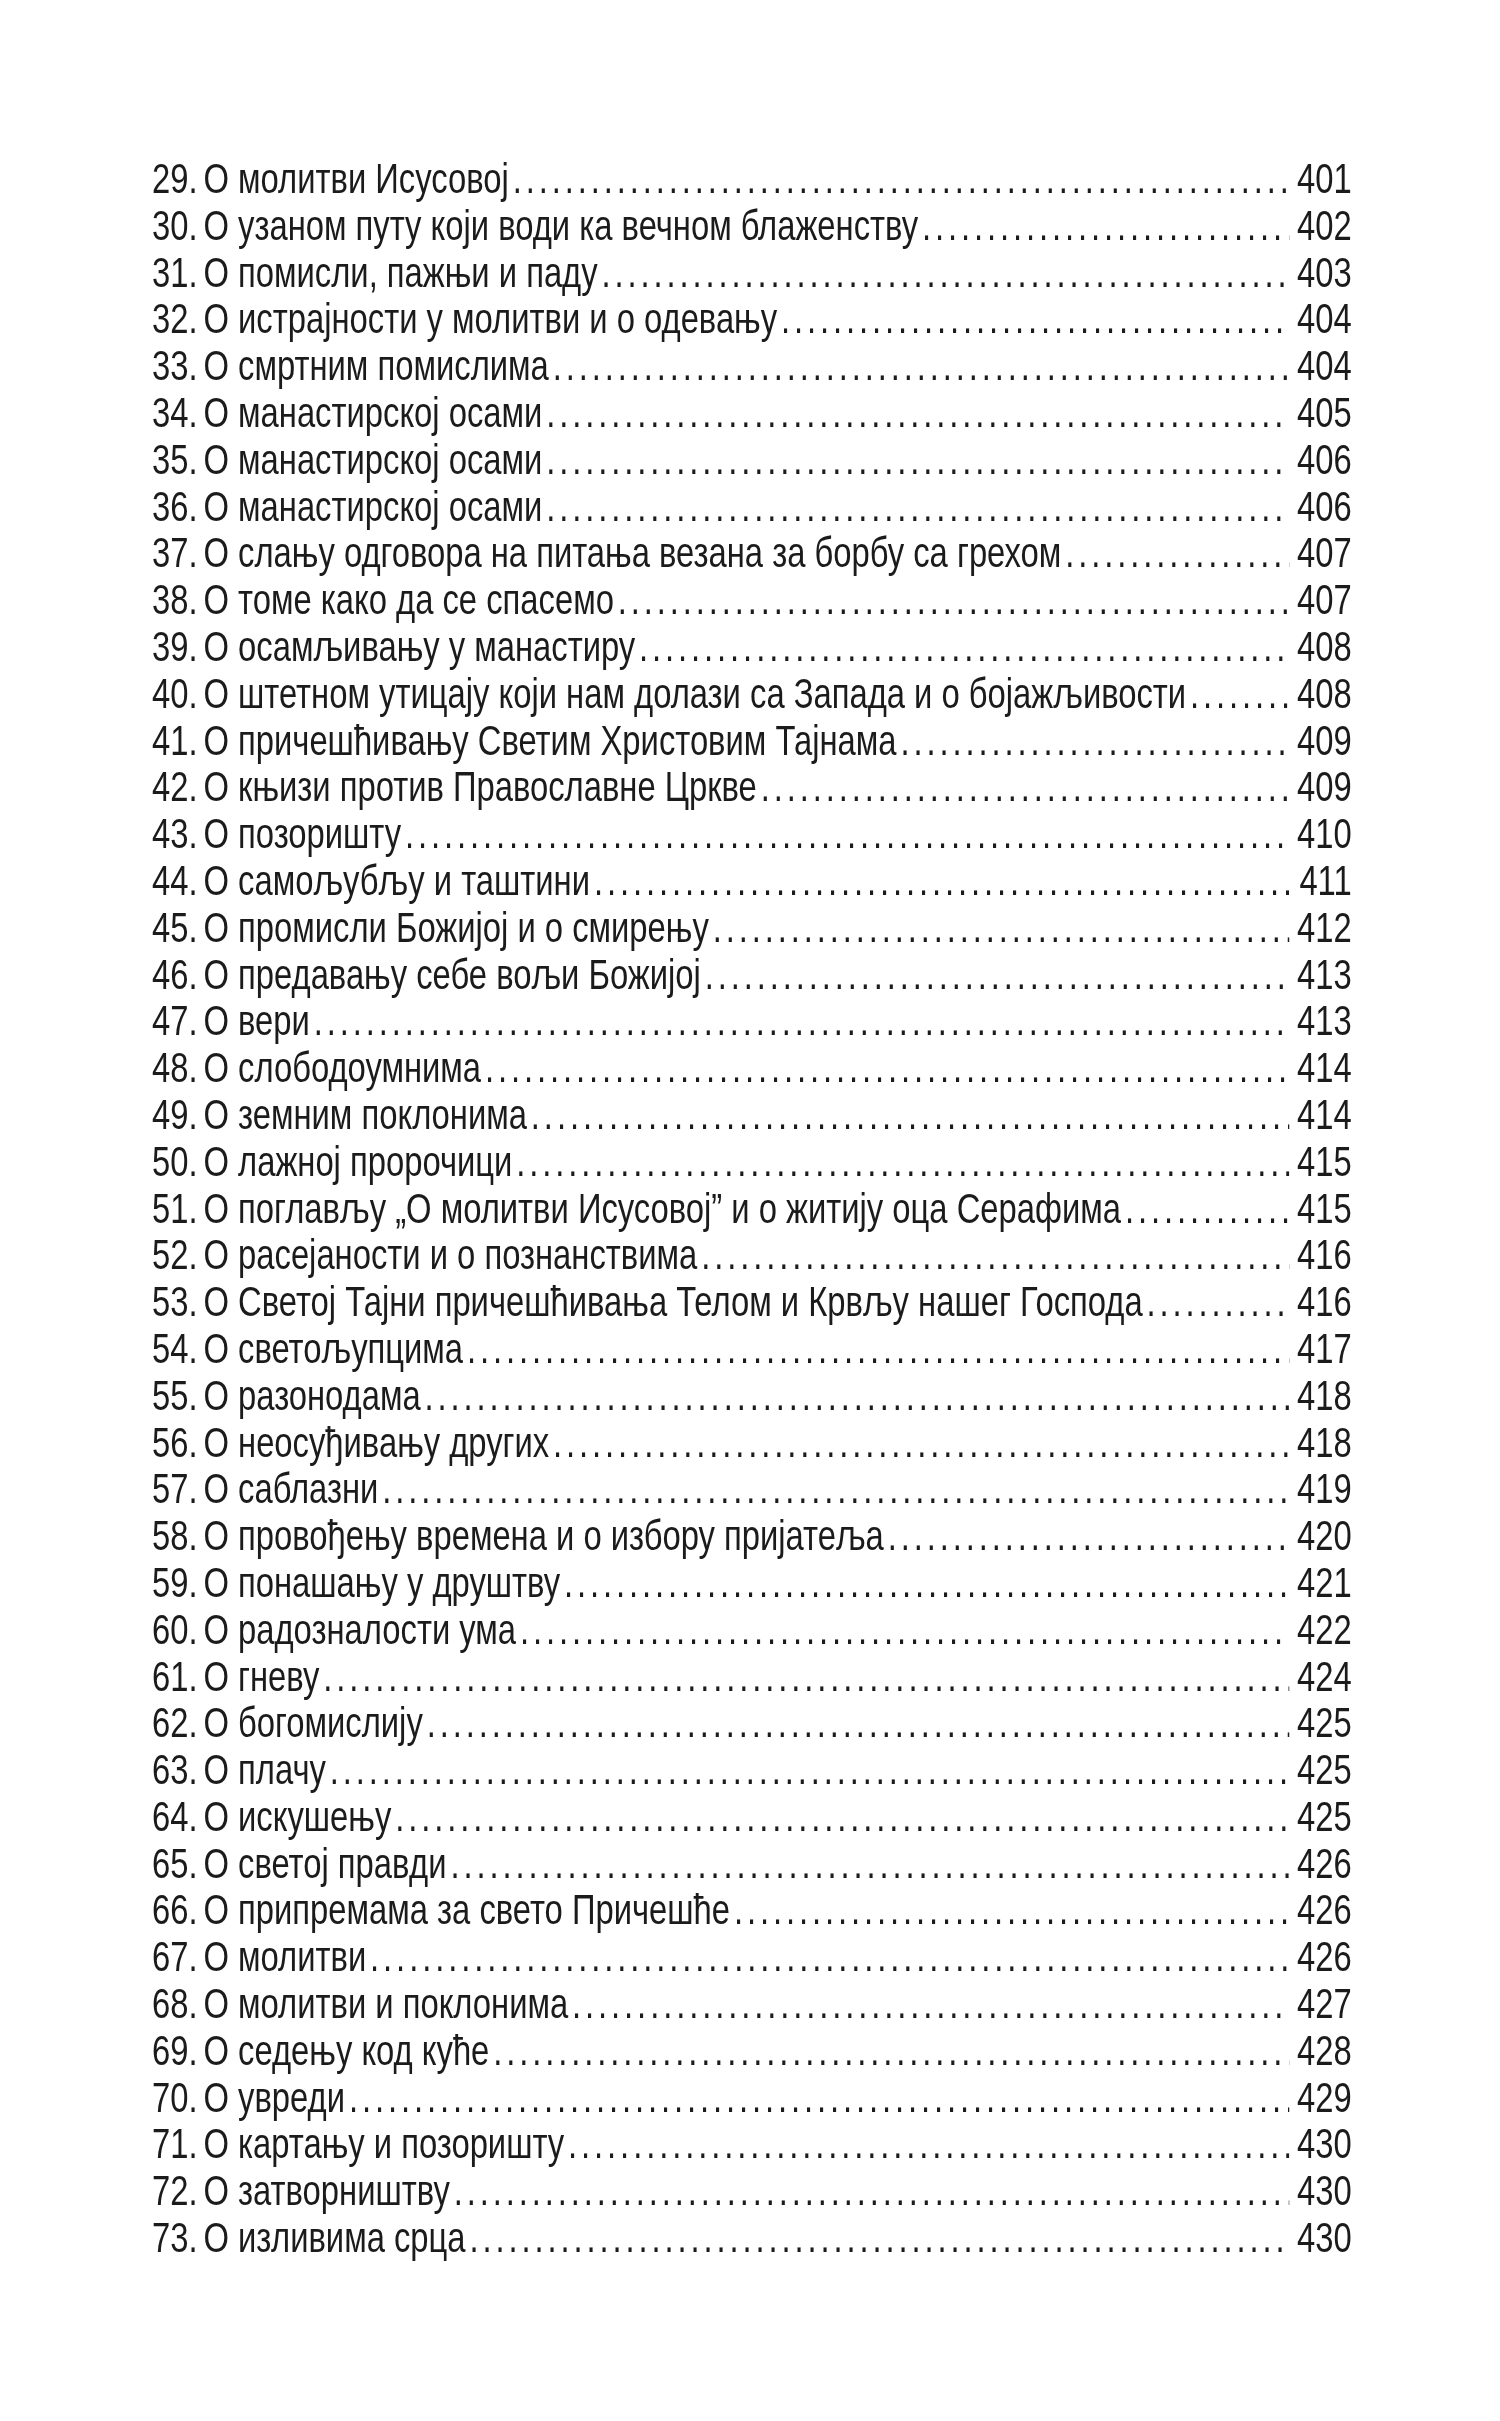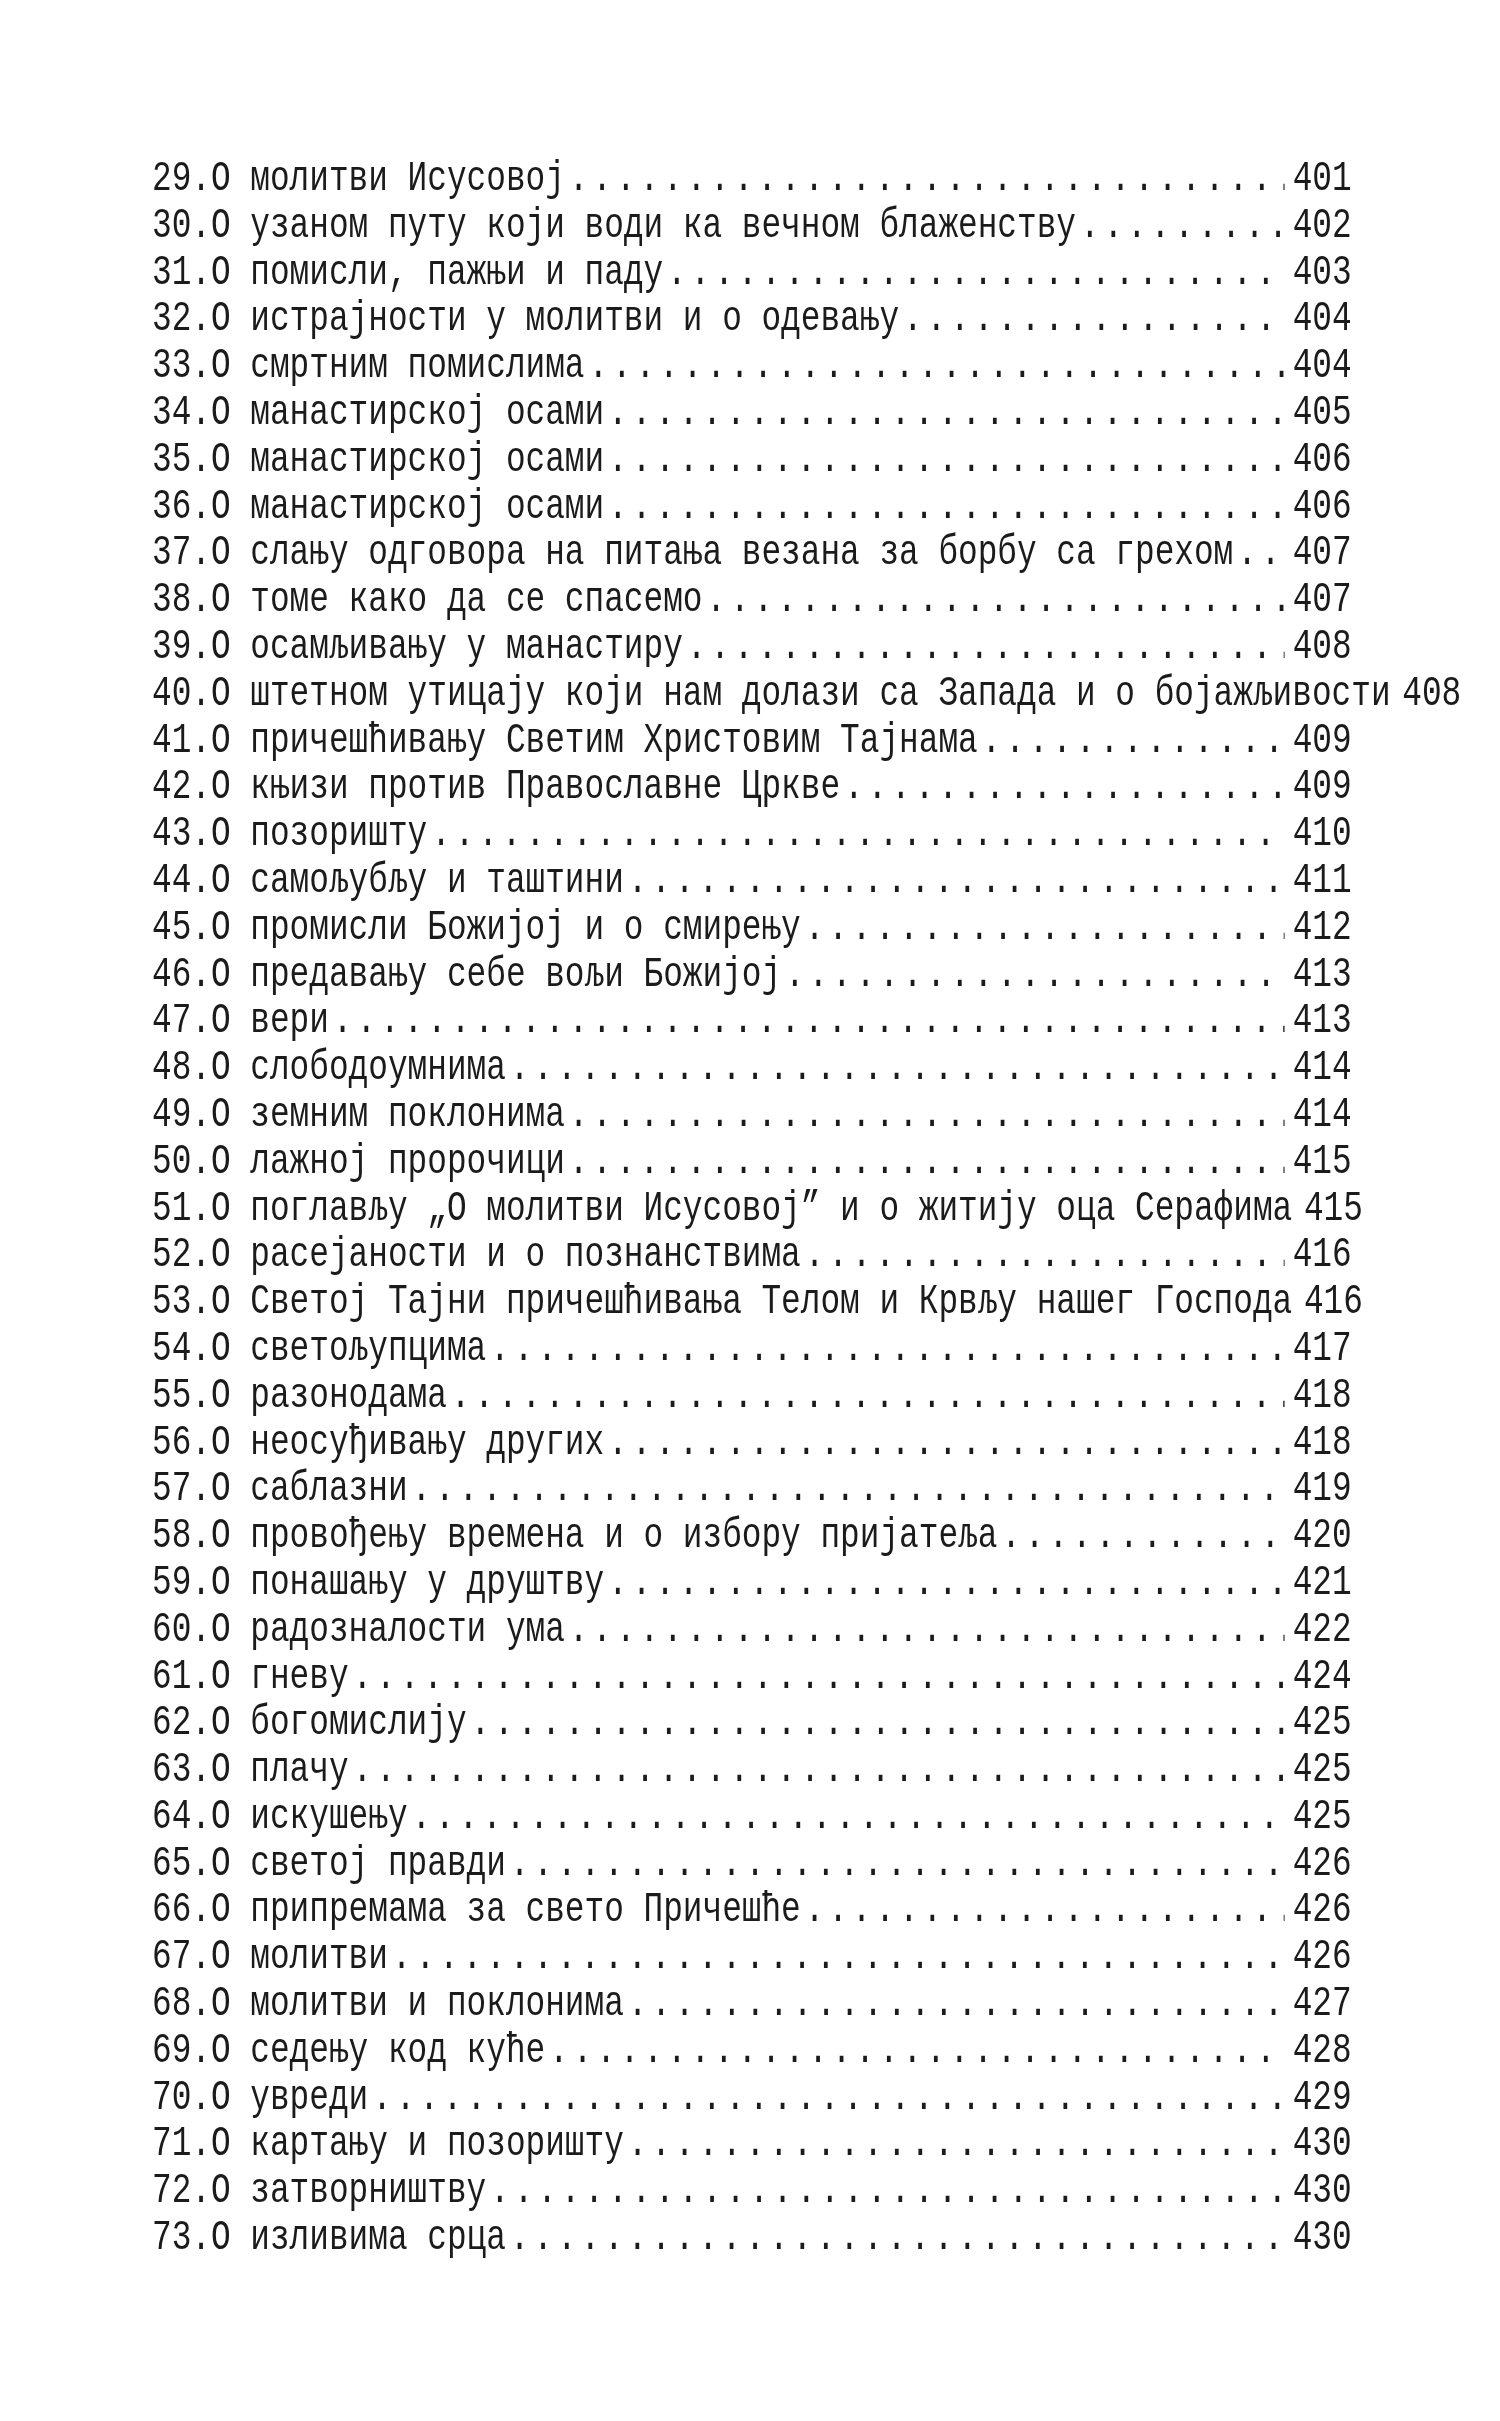--- a/index.html
+++ b/index.html
@@ -6,21 +6,21 @@
     margin: 0;
     padding: 0;
     background: #ffffff;
   }
   .page {
     position: relative;
     width: 1500px;
     height: 2421px;
     background: #ffffff;
     overflow: hidden;
-    font-family: Liberation Mono, monospace;
+    font-family: Liberation Sans, sans-serif;
   }
   .toc {
     position: absolute;
     left: 152px;
     top: 156px;
     width: 1538px;              
     transform: scaleX(0.78);    
     transform-origin: top left;
     color: #1b1b1b;
   }

